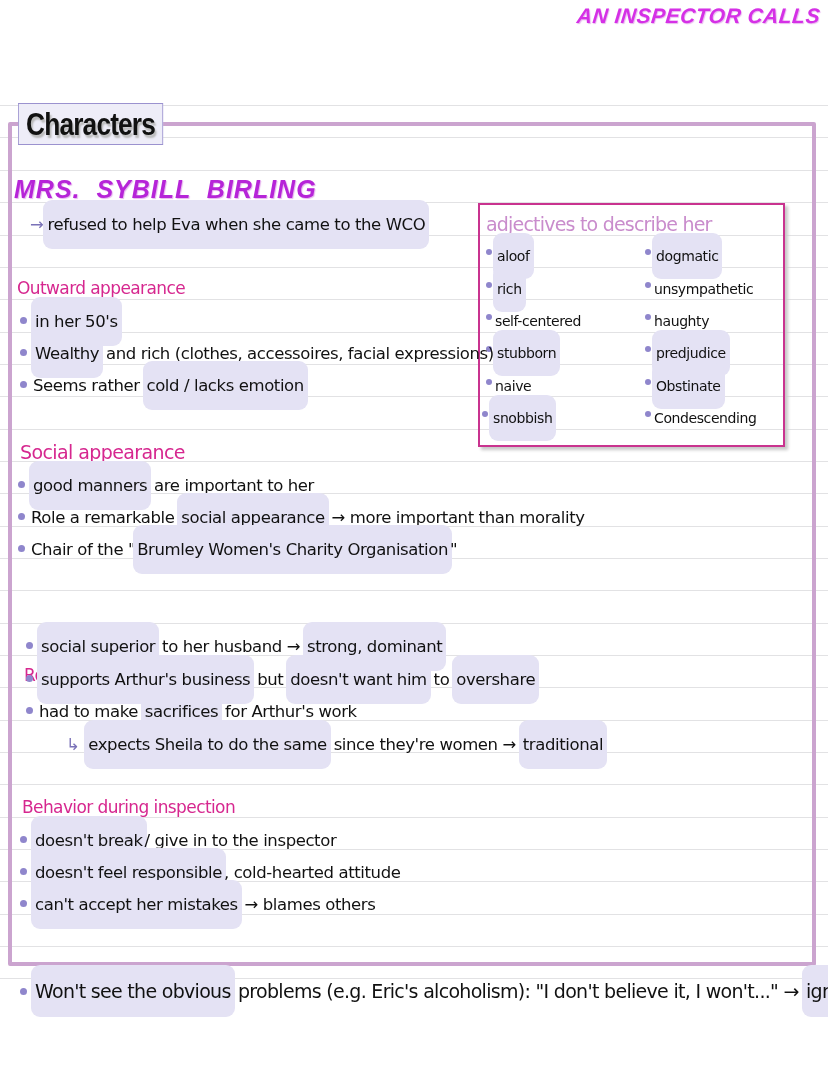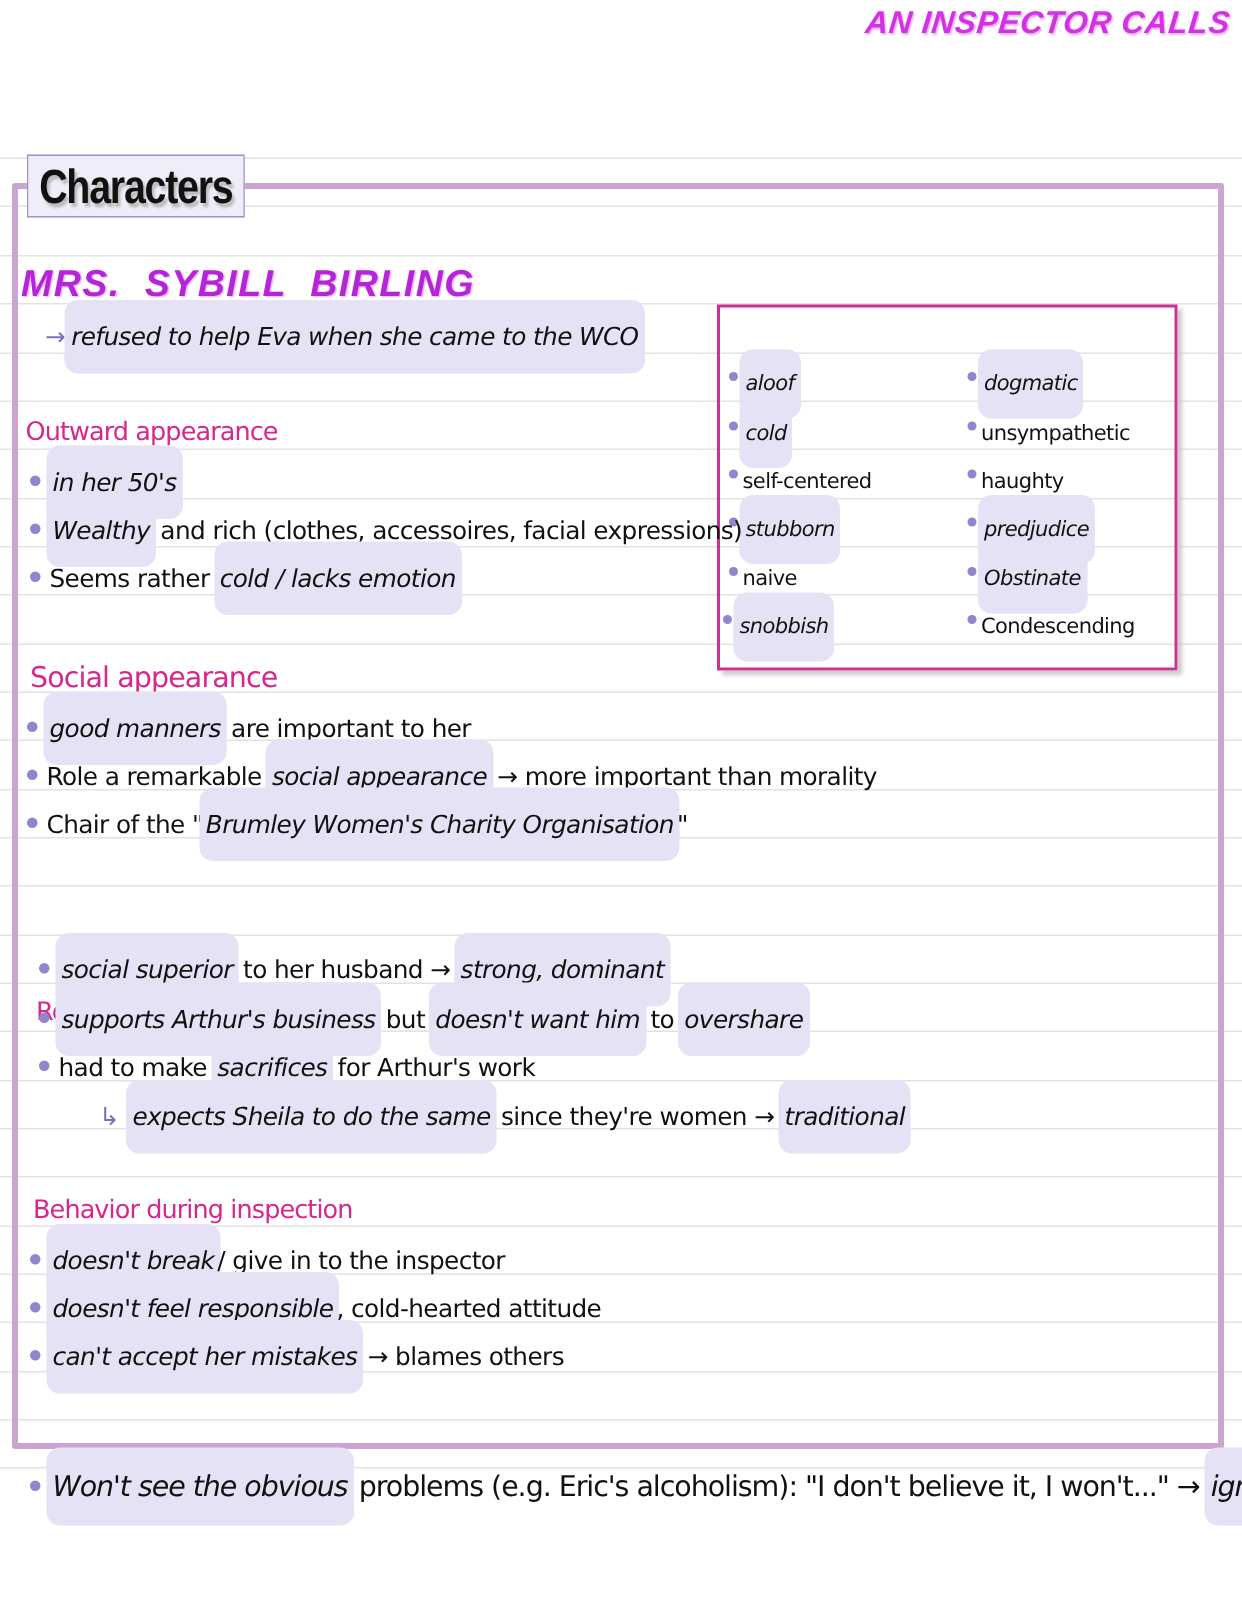--- a/index.html
+++ b/index.html
@@ -16,21 +16,21 @@
     font-family:"Liberation Sans", sans-serif; font-weight:bold; font-size:32px; letter-spacing:-1px;
     color:#111; text-shadow:2px 3px 2px #b9b9b9; transform:scaleX(0.82); transform-origin:left center; width:175px; }
   .char-name { position:absolute; left:14px; top:175px; font-weight:bold; font-style:italic;
     font-size:25px; color:#b624d8; letter-spacing:1px; text-shadow:1px 1px 1px #e6b4ee; word-spacing:8px; }
   .line { position:absolute; font-family:"DejaVu Sans", sans-serif; font-size:16.5px; white-space:nowrap;
     letter-spacing:-0.4px; line-height:22px; }
   .sec { position:absolute; font-family:"DejaVu Sans", sans-serif; font-size:17px; color:#d6278f;
     letter-spacing:-0.6px; white-space:nowrap; }
   .dot { display:inline-block; width:7px; height:7px; border-radius:50%; background:#8f86cc;
     margin-right:6px; vertical-align:3px; }
-  .hl { background:#e4e2f4; border-radius:9px; padding:15px 4px; margin:0 -2px;font-style:italic; }
+  .hl { background:#e4e2f4; border-radius:9px; padding:15px 4px; margin:0 -2px; }
   .arrow { color:#7a72b8; margin-right:2px; }
   .adj-box { position:absolute; left:478px; top:203px; width:303px; height:240px;
     border:2.5px solid #c9338f; box-shadow:3px 3px 3px #c8c8c8; background:transparent; }
   .adj-title { position:absolute; left:6px; top:8px; font-family:"DejaVu Sans", sans-serif; font-size:19px;
     color:#c98ccc; letter-spacing:-0.8px; white-space:nowrap; }
   .adj { position:absolute; font-family:"DejaVu Sans", sans-serif; font-size:14px; white-space:nowrap;
     letter-spacing:-0.4px; }
   .adj .dot { margin-right:3px; vertical-align:6px; width:6px; height:6px; }
 </style>
 </head>
@@ -72,22 +72,23 @@
 <div class="frame"></div>
 <div class="tag">Characters</div>
 
 <div class="char-name">MRS.  SYBILL  BIRLING</div>
 
 <div class="line" style="left:30px; top:214px;">
   <span class="arrow">→</span><span class="hl">refused to help Eva when she came to the WCO</span>
 </div>
 
 <div class="adj-box">
+  <div class="adj-title">adjectives to describe her</div>
   <div class="adj" style="left:6px; top:43px;"><span class="dot"></span><span class="hl">aloof</span></div>
-  <div class="adj" style="left:6px; top:76px;"><span class="dot"></span><span class="hl">cold</span></div>
+  <div class="adj" style="left:6px; top:76px;"><span class="dot"></span><span class="hl">rich</span></div>
   <div class="adj" style="left:6px; top:108px;"><span class="dot"></span><span>self-centered</span></div>
   <div class="adj" style="left:6px; top:140px;"><span class="dot"></span><span class="hl">stubborn</span></div>
   <div class="adj" style="left:6px; top:173px;"><span class="dot"></span><span>naive</span></div>
   <div class="adj" style="left:2px; top:205px;"><span class="dot"></span><span class="hl">snobbish</span></div>
 
   <div class="adj" style="left:165px; top:43px;"><span class="dot"></span><span class="hl">dogmatic</span></div>
   <div class="adj" style="left:165px; top:76px;"><span class="dot"></span><span>unsympathetic</span></div>
   <div class="adj" style="left:165px; top:108px;"><span class="dot"></span><span>haughty</span></div>
   <div class="adj" style="left:165px; top:140px;"><span class="dot"></span><span class="hl">predjudice</span></div>
   <div class="adj" style="left:165px; top:173px;"><span class="dot"></span><span class="hl">Obstinate</span></div>

